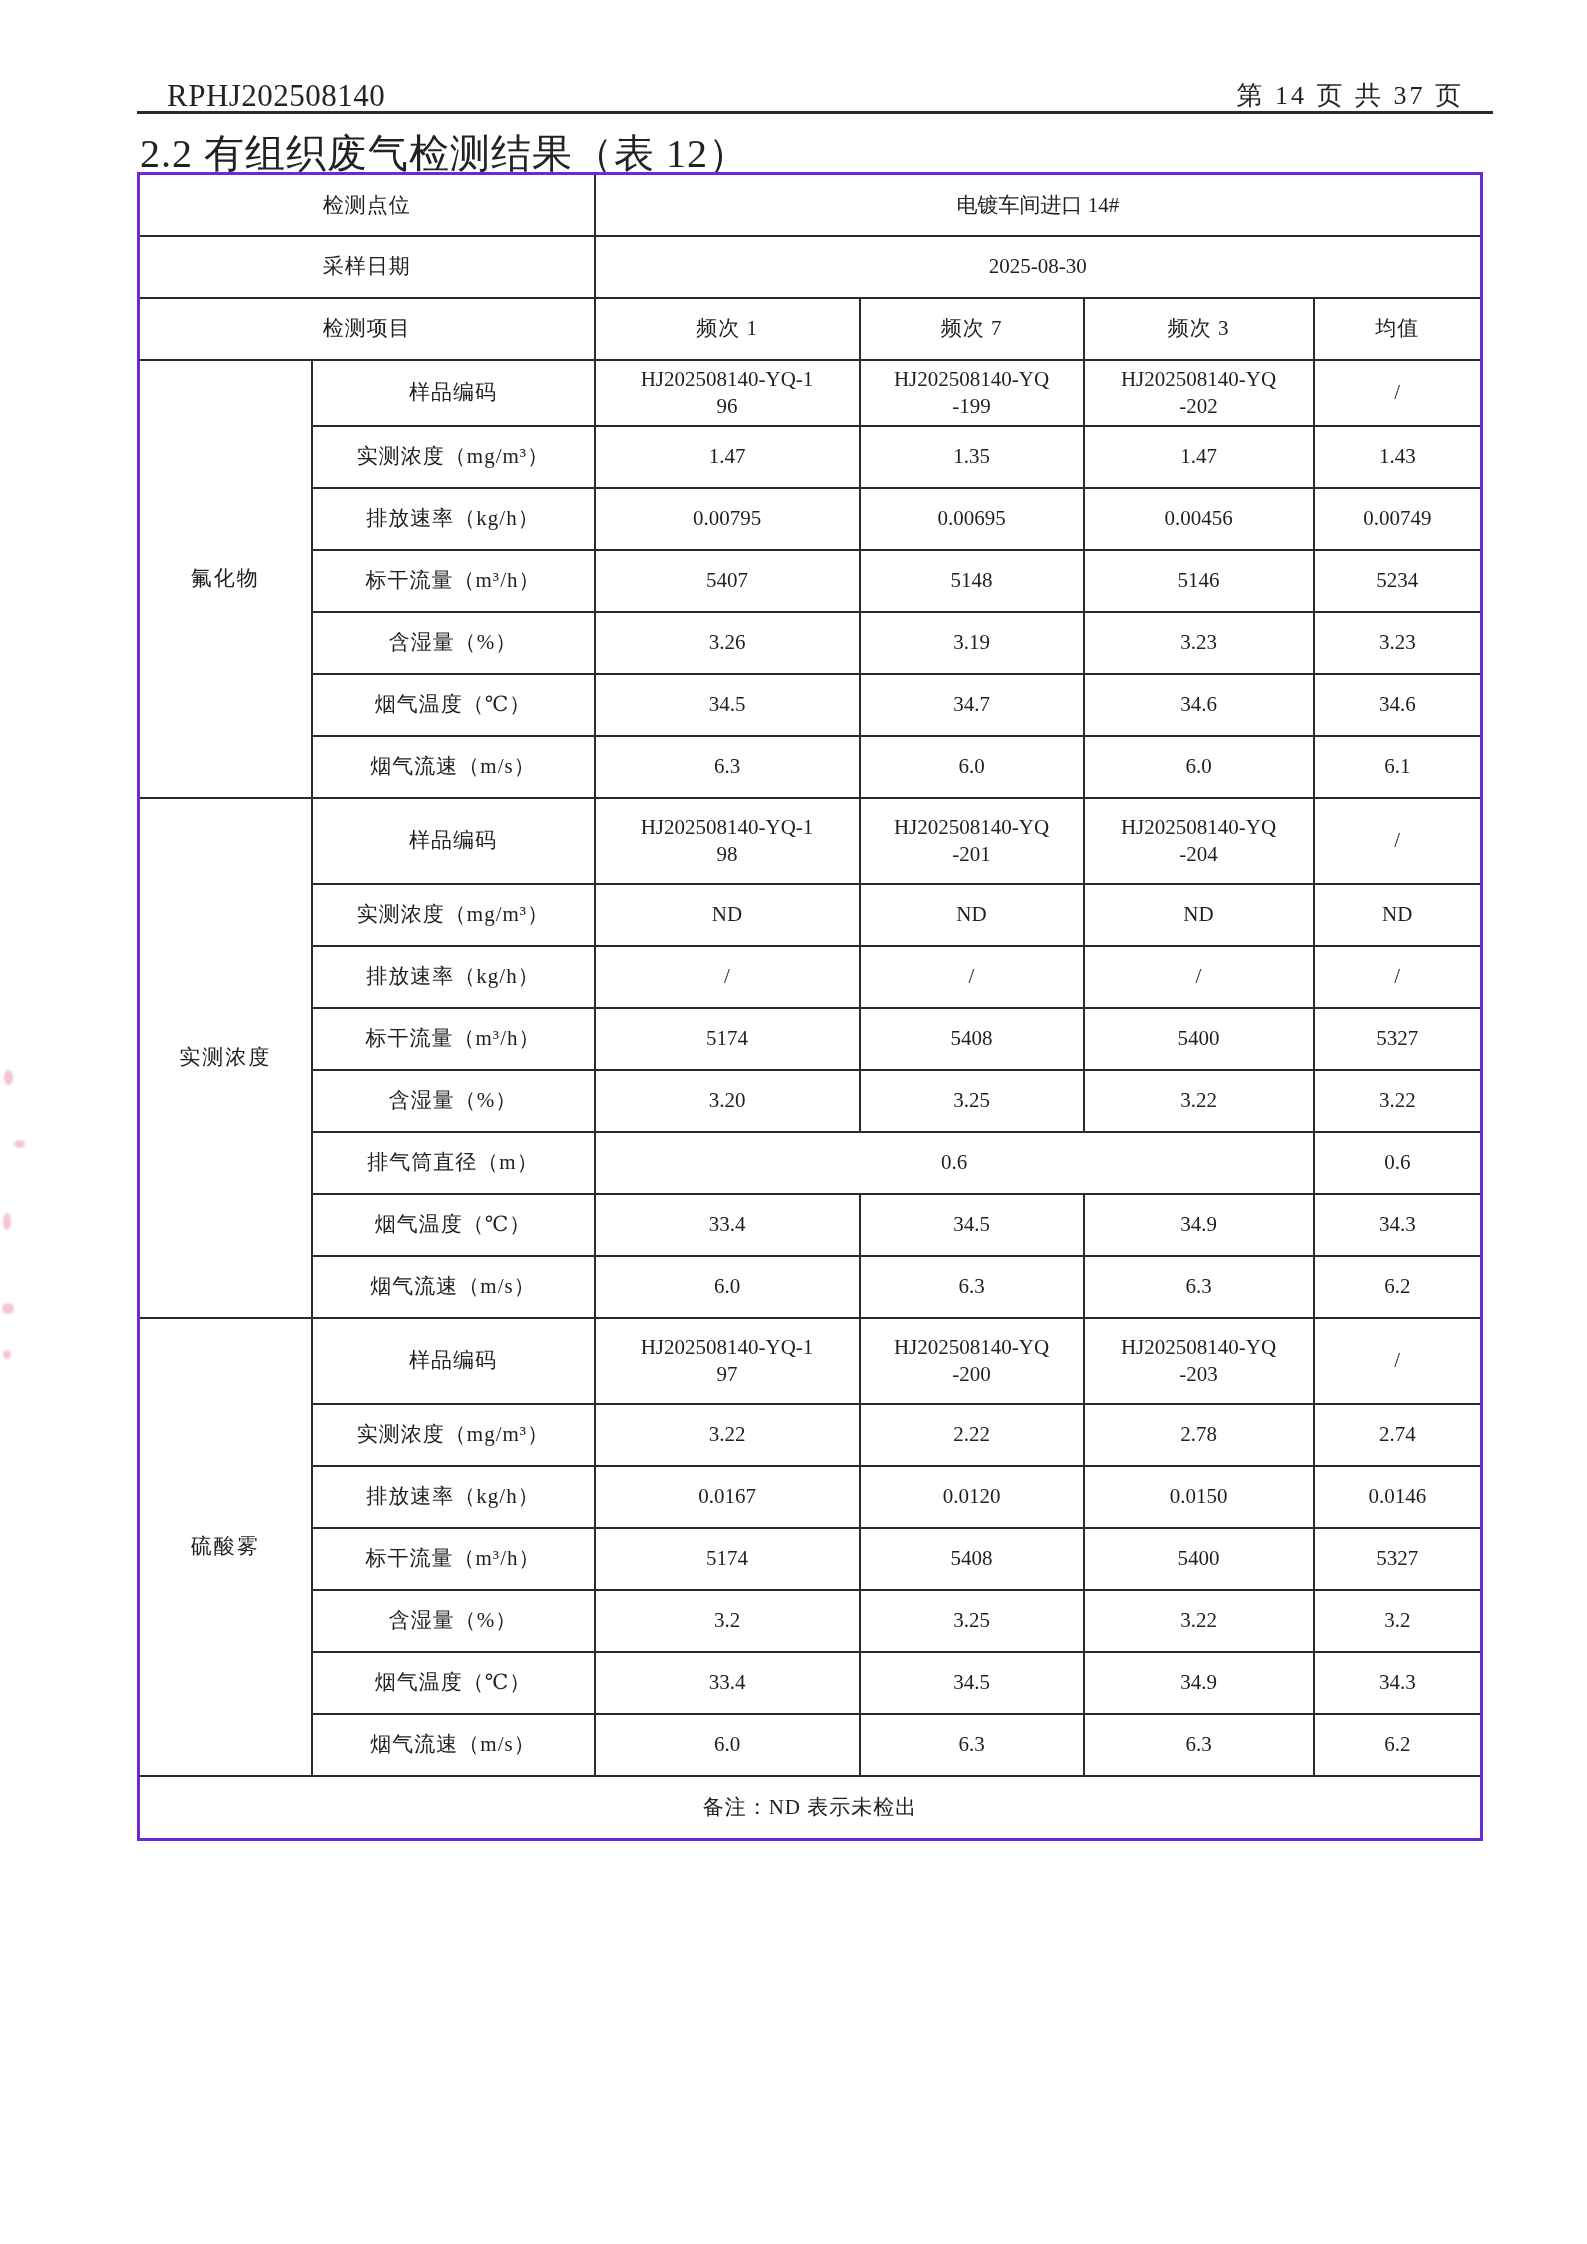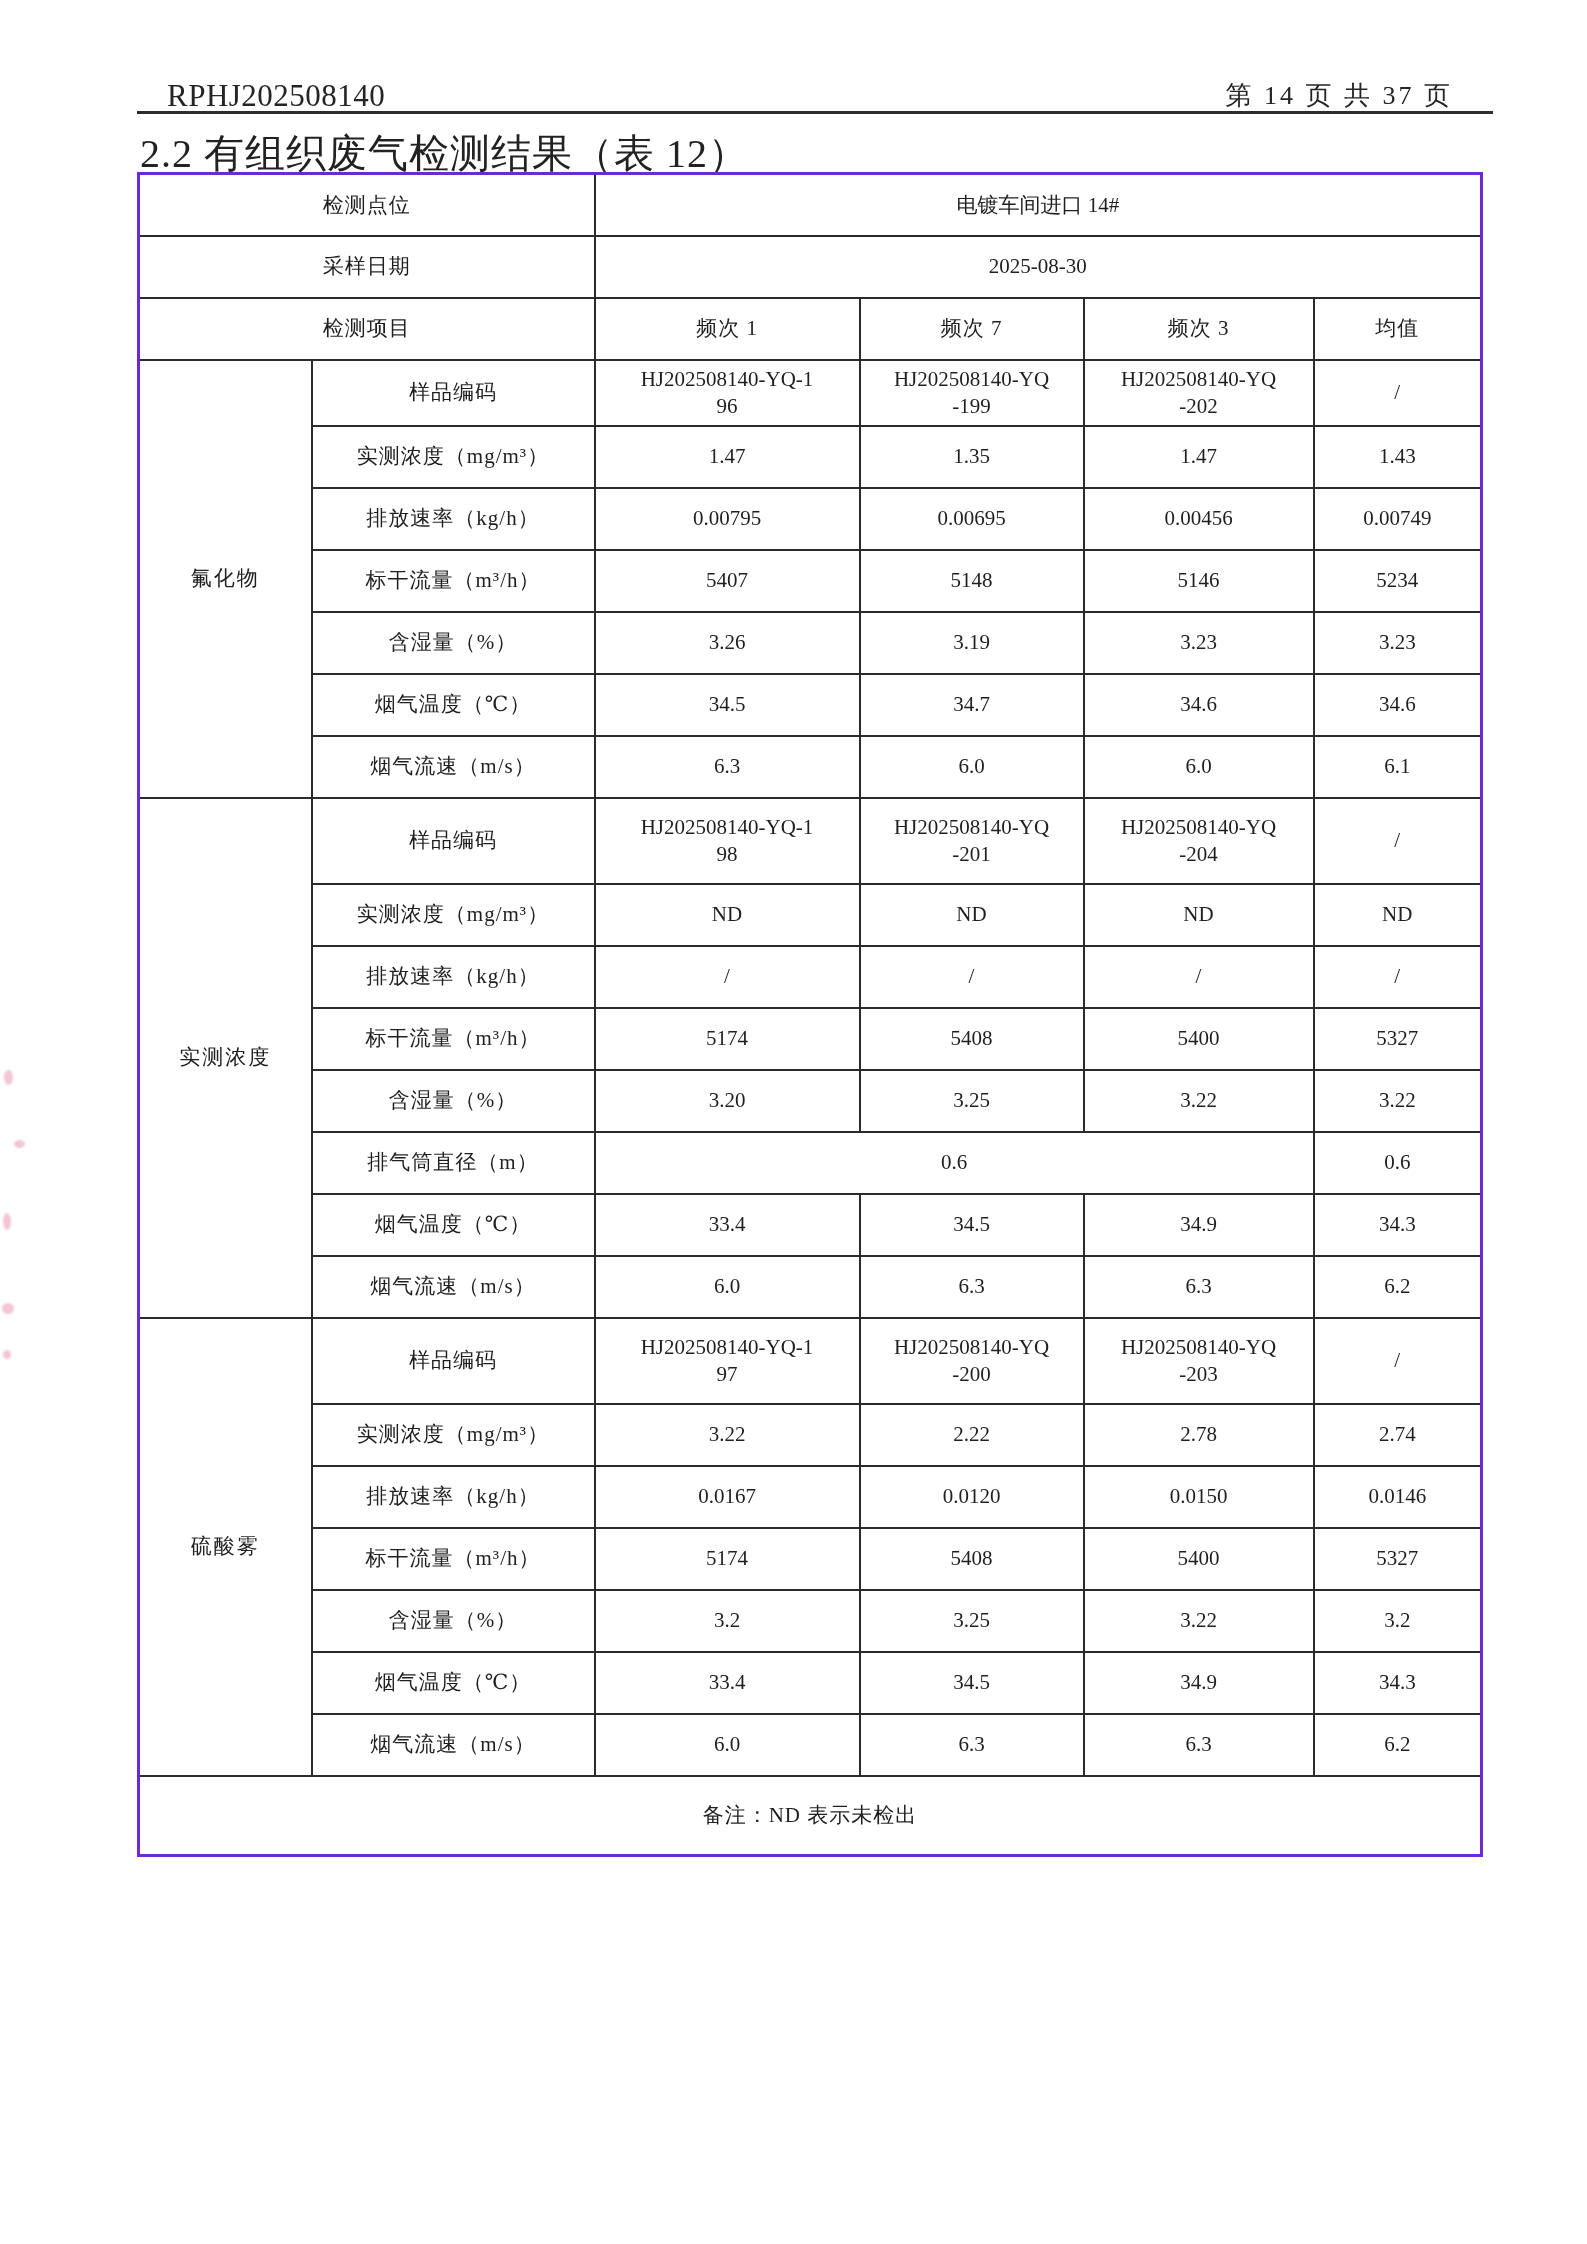--- a/index.html
+++ b/index.html
@@ -10,21 +10,21 @@
     color:#1f1f1f;
     position:relative;
     overflow:hidden;
   }
   .page{position:absolute;inset:0;}
   .hdr-left{
     position:absolute;left:167px;top:78px;
     font-size:31px;letter-spacing:0.5px;color:#242424;
   }
   .hdr-right{
-    position:absolute;top:78px;right:134px;
+    position:absolute;top:78px;right:123px;
     font-size:26px;letter-spacing:3px;color:#242424;
   }
   .hdr-rule{
     position:absolute;left:137px;top:111px;
     width:1356px;height:3px;background:#2c2c2c;
   }
   .title{
     position:absolute;left:140px;top:126px;
     font-size:40px;color:#222;letter-spacing:1px;
   }
@@ -47,21 +47,21 @@
   }
   col.c0{width:173px;}
   col.c1{width:283px;}
   col.c2{width:265px;}
   col.c3{width:224px;}
   col.c4{width:230px;}
   col.c5{width:168px;}
   tr.h62{height:62px;}
   tr.h66{height:66px;}
   tr.h86{height:86px;}
-  tr.h64{height:80px;border-radius:10px;}
+  tr.h64{height:64px;border-radius:10px;}
   td.grp{font-size:22px;letter-spacing:2px;}
   td.lbl{font-size:21px;letter-spacing:1px;}
   td.code{white-space:pre-line;font-size:21px;line-height:1.35;}
   td.code-tall{white-space:pre-line;font-size:21px;line-height:2.0;}
   td.note{text-align:left;padding-left:16px;font-size:22px;letter-spacing:1px;}
   td.hd{font-size:22px;letter-spacing:1px;margin-left:34px;}
   
   .artifact{
     position:absolute;border-radius:50%;
     background:rgba(226,110,150,0.40);

